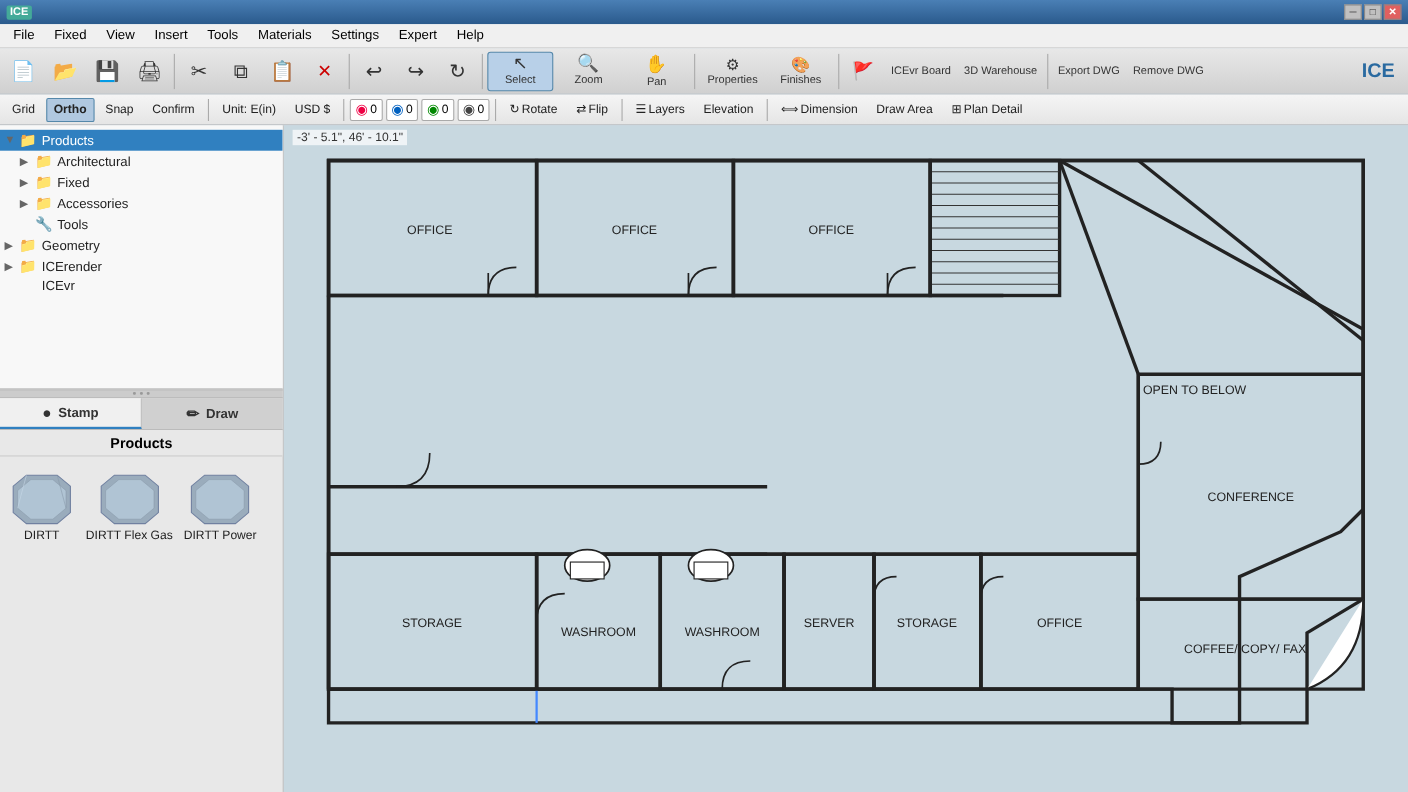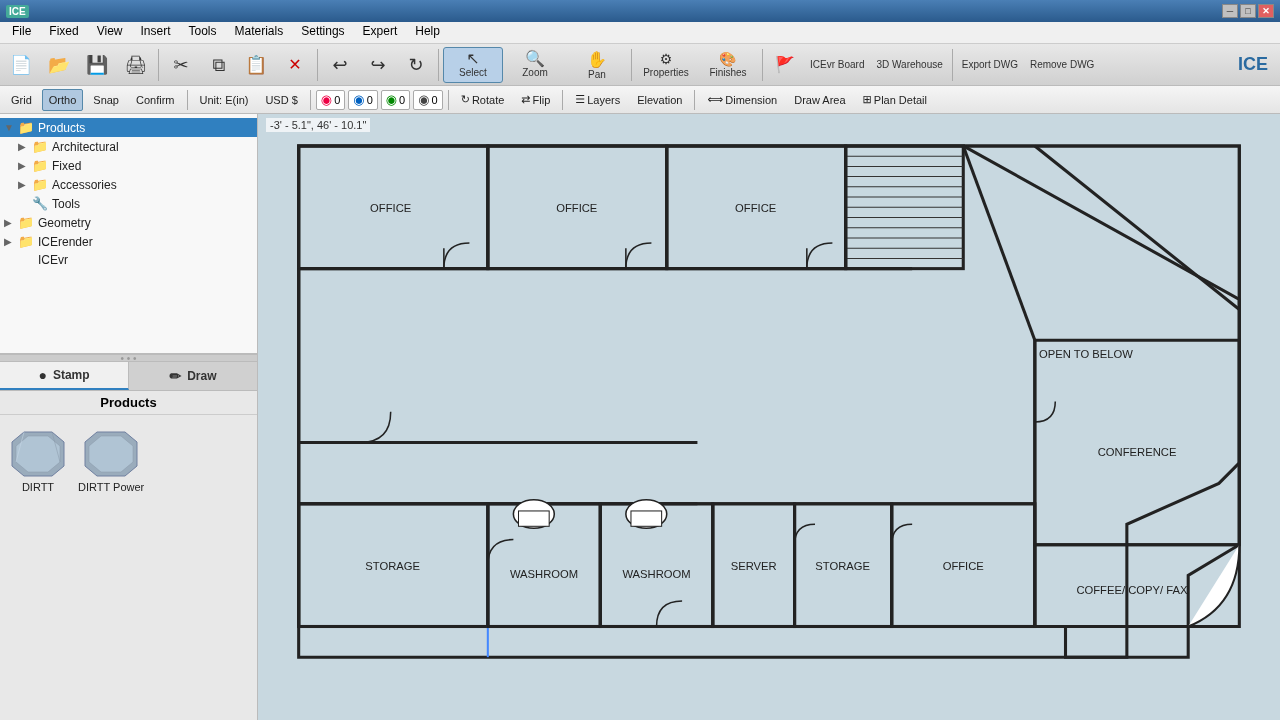--- a/index.html
+++ b/index.html
@@ -91,21 +91,21 @@
       padding: 2px 6px;
       font-size: 11px;
       cursor: pointer;
       border: 1px solid transparent;
       border-radius: 2px;
       background: transparent;
       color: #222;
       height: 22px;
       display: flex; align-items: center; gap: 2px;
     }
-    .tb2-btn.active { background: #b0c8e0; border-color: #5588aa; font-weight: normal; }
+    .tb2-btn.active { background: #b0c8e0; border-color: #5588aa; font-weight: bold; }
     .tb2-sep { width: 1px; height: 20px; background: #aaa; margin: 0 2px; }
     .counter-box {
       display: flex; align-items: center; gap: 2px;
       background: #fff; border: 1px solid #aaa; border-radius: 2px;
       padding: 1px 4px; font-size: 11px; height: 20px;
     }
 
     
     #main {
       display: flex;
@@ -474,20 +474,29 @@
             <svg width="56" height="48" viewBox="0 0 56 48">
               <polygon points="14,2 42,2 54,12 54,36 42,46 14,46 2,36 2,12" fill="#9aacbc" stroke="#7080a0" stroke-width="1"></polygon>
               <polygon points="18,6 38,6 50,16 50,32 38,42 18,42 6,32 6,16" fill="#b0c4d4" stroke="#8898a8" stroke-width="0.5"></polygon>
               <line x1="14" y1="2" x2="6" y2="32" stroke="#c8d8e8" stroke-width="0.5"></line>
               <line x1="42" y1="2" x2="50" y2="32" stroke="#8898a8" stroke-width="0.5"></line>
             </svg>
           </div>
           <span class="product-label">DIRTT</span>
         </div>
 
+        <div class="product-item">
+          <div class="product-icon">
+            <svg width="56" height="48" viewBox="0 0 56 48">
+              <polygon points="14,2 42,2 54,12 54,36 42,46 14,46 2,36 2,12" fill="#9aacbc" stroke="#7080a0" stroke-width="1"></polygon>
+              <polygon points="18,6 38,6 50,16 50,32 38,42 18,42 6,32 6,16" fill="#b0c4d4" stroke="#8898a8" stroke-width="0.5"></polygon>
+            </svg>
+          </div>
+          <span class="product-label">DIRTT Flex Gas</span>
+        </div>
 
 
         <div class="product-item">
           <div class="product-icon">
             <svg width="56" height="48" viewBox="0 0 56 48">
               <polygon points="14,2 42,2 54,12 54,36 42,46 14,46 2,36 2,12" fill="#9aacbc" stroke="#7080a0" stroke-width="1"></polygon>
               <polygon points="18,6 38,6 50,16 50,32 38,42 18,42 6,32 6,16" fill="#b0c4d4" stroke="#8898a8" stroke-width="0.5"></polygon>
             </svg>
           </div>
           <span class="product-label">DIRTT Power</span>

